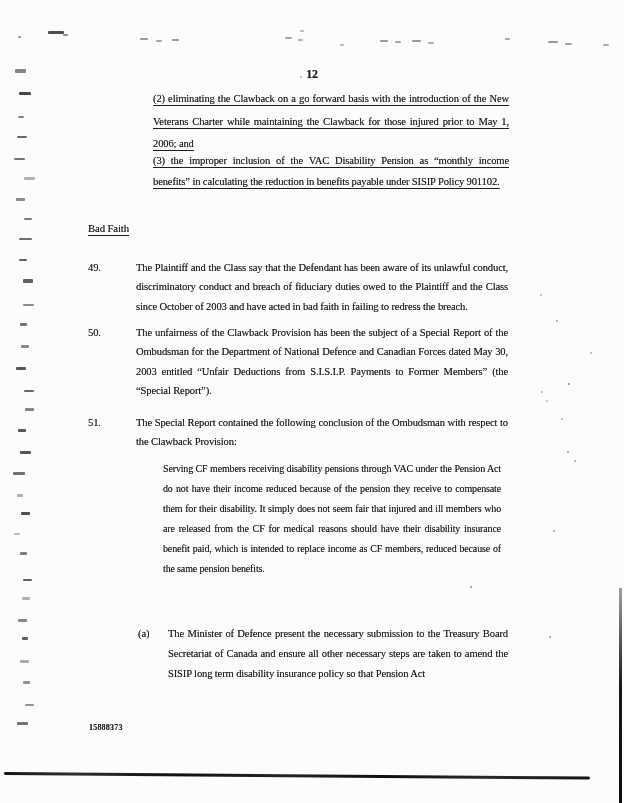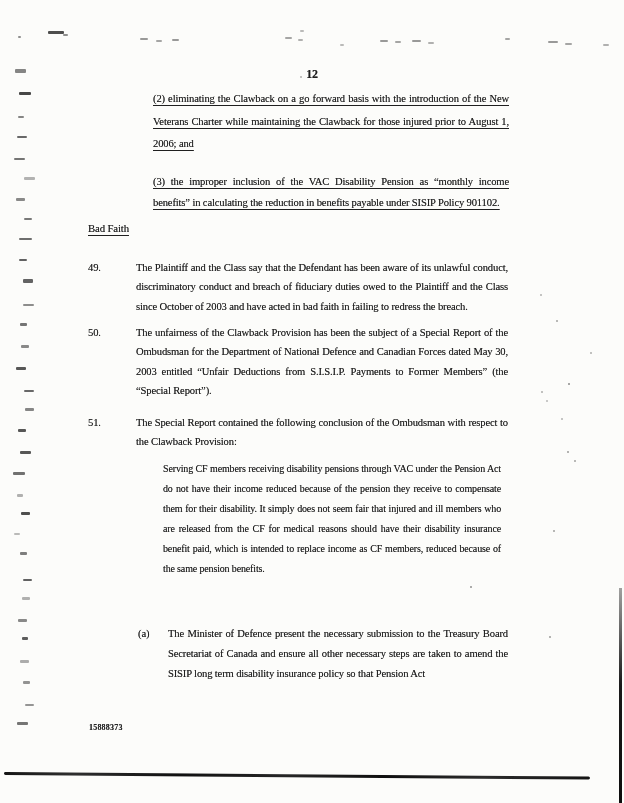--- a/index.html
+++ b/index.html
@@ -22,21 +22,21 @@
   }
   .u-block{
     left:153px;width:356px;
     font-size:10.6px;
     text-align:justify;
     text-decoration:underline;
     text-underline-offset:3px;
     text-decoration-thickness:1px;
   }
   .b2{top:88px;line-height:22.5px;}
-  .b3{top:172px;line-height:20.5px;}
+  .b3{top:151px;line-height:20.5px;}
   .heading{
     top:222px;left:88px;
     font-size:10.8px;
     text-decoration:underline;
     text-underline-offset:3px;
   }
   .para{
     left:88px;width:420px;
     display:flex;
     font-size:10.6px;line-height:19.3px;
@@ -78,21 +78,21 @@
     background:linear-gradient(to bottom,rgba(70,70,70,0.5),#1a1a1a 45%,#0d0d0d);
   }
 </style>
 </head>
 <body>
 
 <div class="page">
 
   <div class="abs page-number">12</div>
 
-  <div class="abs u-block b2">(2) eliminating the Clawback on a go forward basis with the introduction of the New Veterans Charter while maintaining the Clawback for those injured prior to August 1, 2006; and</div>
+  <div class="abs u-block b2">(2) eliminating the Clawback on a go forward basis with the introduction of the New Veterans Charter while maintaining the Clawback for those injured prior to May 1, 2006; and</div>
   <div class="abs u-block b3">(3) the improper inclusion of the VAC Disability Pension as “monthly income benefits” in calculating the reduction in benefits payable under SISIP Policy 901102.</div>
 
   <div class="abs heading">Bad Faith</div>
 
   <div class="abs para p49">
     <span class="num">49.</span>
     <span class="ptext">The Plaintiff and the Class say that the Defendant has been aware of its unlawful conduct, discriminatory conduct and breach of fiduciary duties owed to the Plaintiff and the Class since October of 2003 and have acted in bad faith in failing to redress the breach.</span>
   </div>
 
   <div class="abs para p50">

